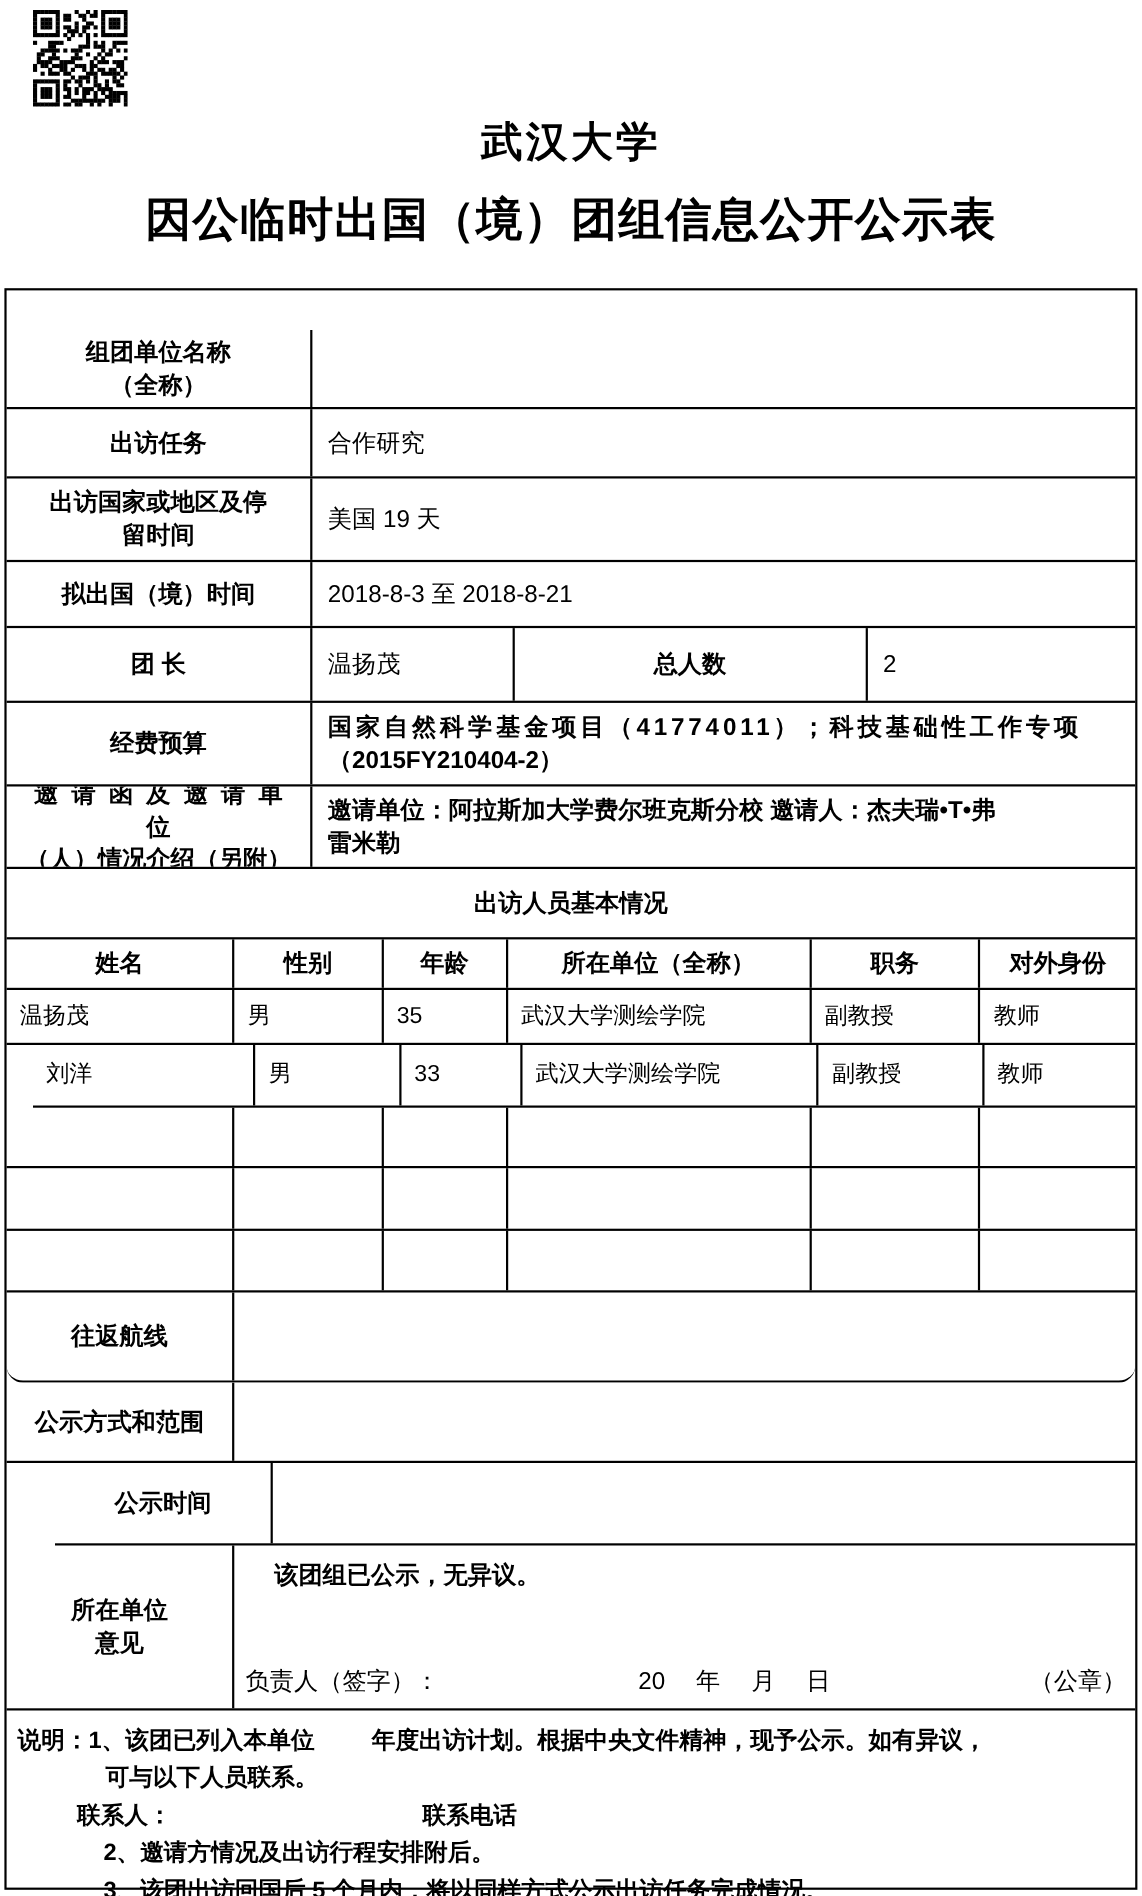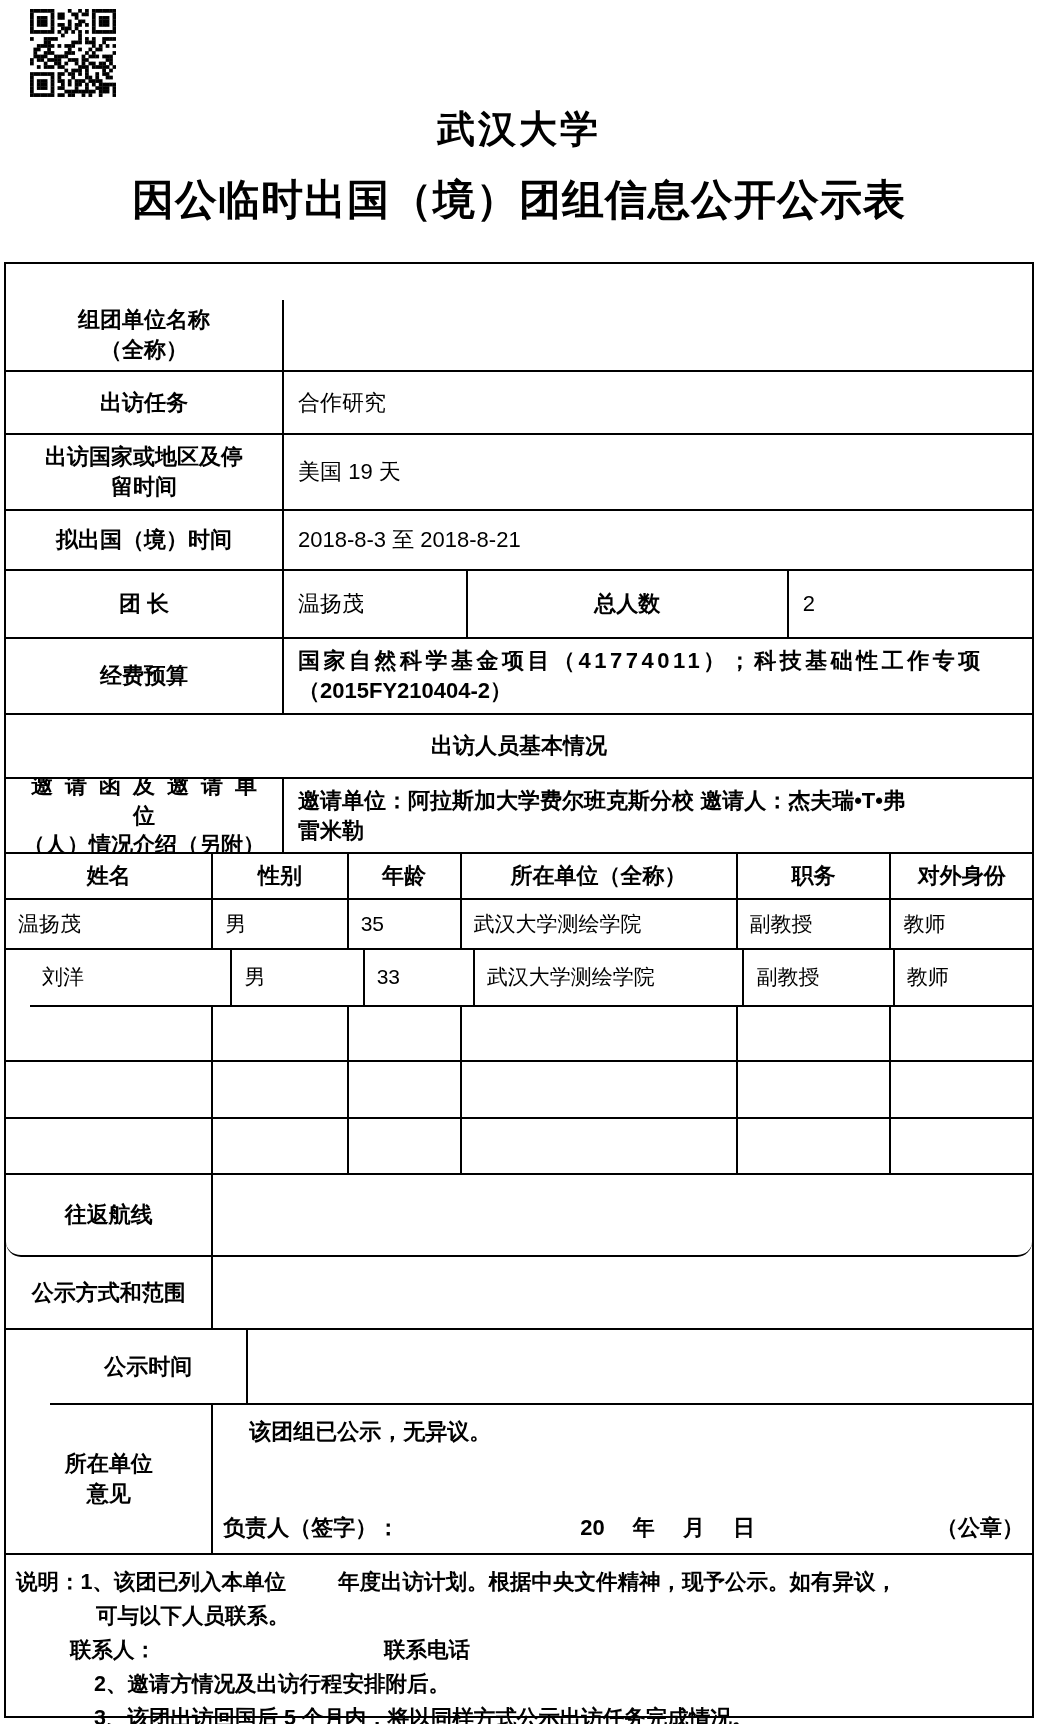--- a/index.html
+++ b/index.html
@@ -41,21 +41,21 @@
   .h9{height:46px;}  .h10{height:50px;} .h11{height:57px;margin-left:24px;} .h12{height:55px;}
   .h13{height:57px;} .h14{height:56px;} .h15{height:82px;border-radius:15px;} .h16{height:73px;}
   .h17{height:75px;margin-left:44px;} .h18{height:150px;}
   .section-title{justify-content:center;align-items:center;text-align:center;font-weight:bold;}
   .phead{align-items:center;text-align:center;font-weight:bold;justify-content:center;}
   .pdata{padding-left:12px;padding-right:6px;font-size:21px;}
   .spread1{letter-spacing:12px;padding-left:12px;}
   .budget-l1{letter-spacing:3.5px;white-space:nowrap;}
   .opinion-value{justify-content:space-between;padding:12px 8px 10px 8px;}
   .opinion-statement{padding-left:28px;font-weight:bold;}
-  .sign-line{display:flex;justify-content:space-between;align-items:flex-start;font-weight:bold;padding-left:2px;}
+  .sign-line{display:flex;justify-content:space-between;align-items:flex-start;font-weight:normal;padding-left:2px;}
   .notes{display:block;padding:10px 10px 0 10px;font-weight:bold;font-size:21.5px;}
   .notes .nline{line-height:34px;white-space:nowrap;}
   .gap50{display:inline-block;width:52px;}
   .gap230{display:inline-block;width:228px;}
   .ind80{padding-left:80px;}
   .ind54{padding-left:54px;}
   .ind78{padding-left:78px;}
 </style>
 </head>
 <body>
@@ -415,33 +415,33 @@
   </div>
 
   <div class="row h6">
     <div class="cell label w-label">经费预算</div>
     <div class="cell value w-rest end bold">
       <span class="budget-l1">国家自然科学基金项目（41774011）；科技基础性工作专项</span>
       <span>（2015FY210404-2）</span>
     </div>
   </div>
 
-  <div class="row h8">
-    <div class="cell section-title w-rest end">出访人员基本情况</div>
-  </div>
-
   <div class="row h7">
     <div class="cell label w-label">
       <span class="spread1">邀请函及邀请单位</span>
       <span>（人）情况介绍（另附）</span>
     </div>
     <div class="cell value w-rest end bold">
       <span>邀请单位：阿拉斯加大学费尔班克斯分校 邀请人：杰夫瑞•T•弗</span>
       <span>雷米勒</span>
     </div>
+  </div>
+
+  <div class="row h8">
+    <div class="cell section-title w-rest end">出访人员基本情况</div>
   </div>
 
   <div class="row h9">
     <div class="cell phead pc1">姓名</div>
     <div class="cell phead pc2">性别</div>
     <div class="cell phead pc3">年龄</div>
     <div class="cell phead pc4">所在单位（全称）</div>
     <div class="cell phead pc5">职务</div>
     <div class="cell phead w-rest end">对外身份</div>
   </div>

